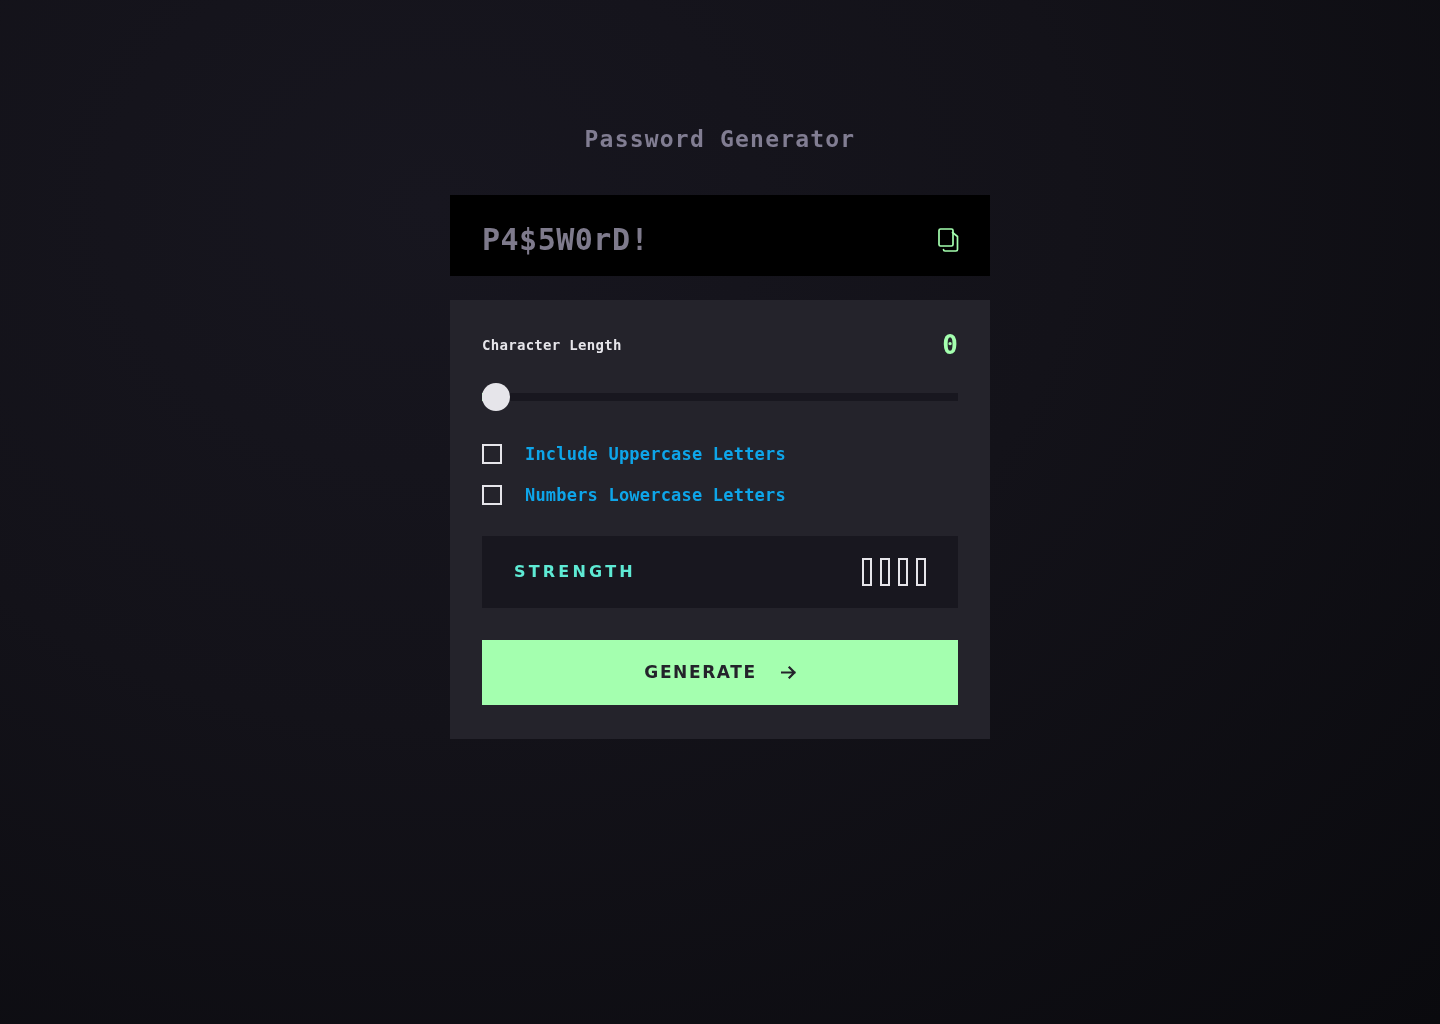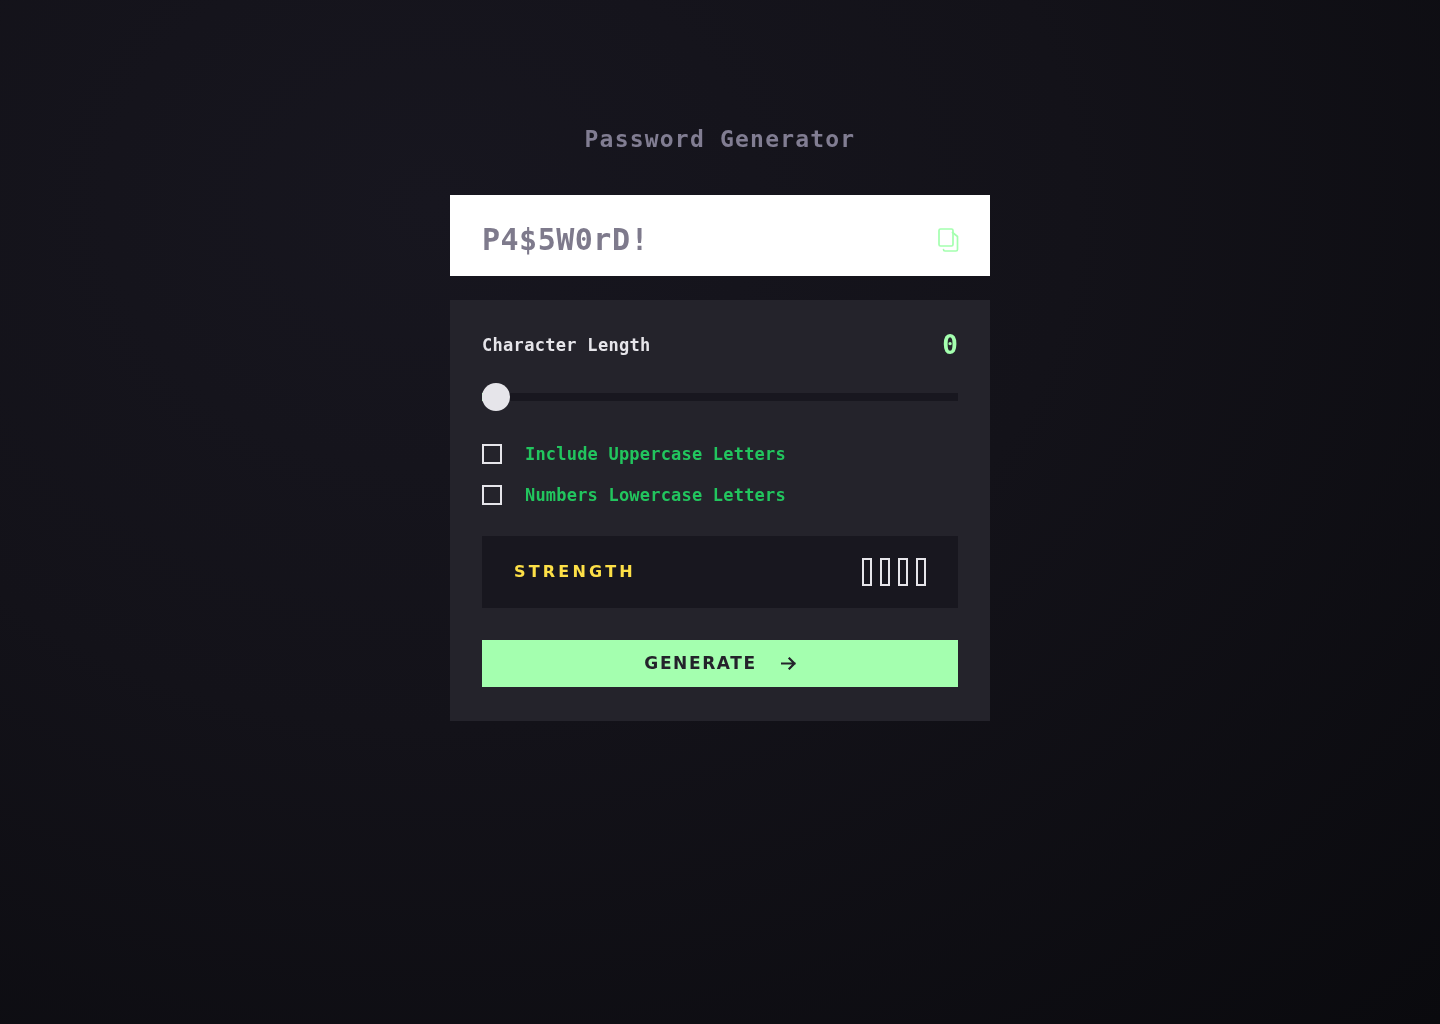--- a/index.html
+++ b/index.html
@@ -35,21 +35,21 @@
     font-weight: 700;
     letter-spacing: 1.2px;
     color: #817d92;
     line-height: 1;
     margin-bottom: 44px;
   }
 
   
   .password-display {
     height: 81px;
-    background: #ffffff;
+    background: #000000;
     display: flex;
     align-items: center;
     justify-content: space-between;
     padding: 8px 31px 0 32px;
     margin-bottom: 24px;
   }
 
   .password-text {
     font-family: "DejaVu Sans Mono", "Liberation Mono", monospace;
     font-size: 30px;
@@ -78,21 +78,21 @@
 
   .length-row {
     display: flex;
     align-items: center;
     justify-content: space-between;
     margin-bottom: 25px;
   }
 
   .length-label {
     font-family: "DejaVu Sans Mono", "Liberation Mono", monospace;
-    font-size: 17px;
+    font-size: 14px;
     font-weight: 700;
     letter-spacing: 0.3px;
     color: #e6e5ea;
     line-height: 1;
   }
 
   .length-value {
     font-family: "DejaVu Sans Mono", "Liberation Mono", monospace;
     font-size: 26px;
     font-weight: 700;
@@ -156,41 +156,41 @@
     background: transparent;
     flex: 0 0 auto;
     position: relative;
   }
 
   .checkbox-label {
     font-family: "DejaVu Sans Mono", "Liberation Mono", monospace;
     font-size: 17px;
     font-weight: 700;
     letter-spacing: 0.2px;
-    color: #22c55e;
+    color: #0ea5e9;
     line-height: 1;
   }
 
   
   .strength-box {
     background: #18171f;
     height: 72px;
     display: flex;
     align-items: center;
     justify-content: space-between;
     padding: 0 32px;
     margin-bottom: 32px;
   }
 
   .strength-label {
     font-family: "DejaVu Sans", "Liberation Sans", sans-serif;
     font-size: 16px;
     font-weight: 700;
     letter-spacing: 3.2px;
-    color: #fde047;
+    color: #5eead4;
     line-height: 1;
   }
 
   .strength-right {
     display: flex;
     align-items: center;
     gap: 16px;
   }
 
   .strength-bars {
@@ -200,21 +200,21 @@
   .strength-bar {
     width: 10px;
     height: 28px;
     border: 2px solid #e6e5ea;
     background: transparent;
   }
 
   
   .generate-button {
     width: 100%;
-    height: 47px;
+    height: 65px;
     background: #a4ffaf;
     border: 2px solid #a4ffaf;
     display: flex;
     align-items: center;
     justify-content: center;
     gap: 24px;
     cursor: pointer;
   }
 
   .generate-label {

